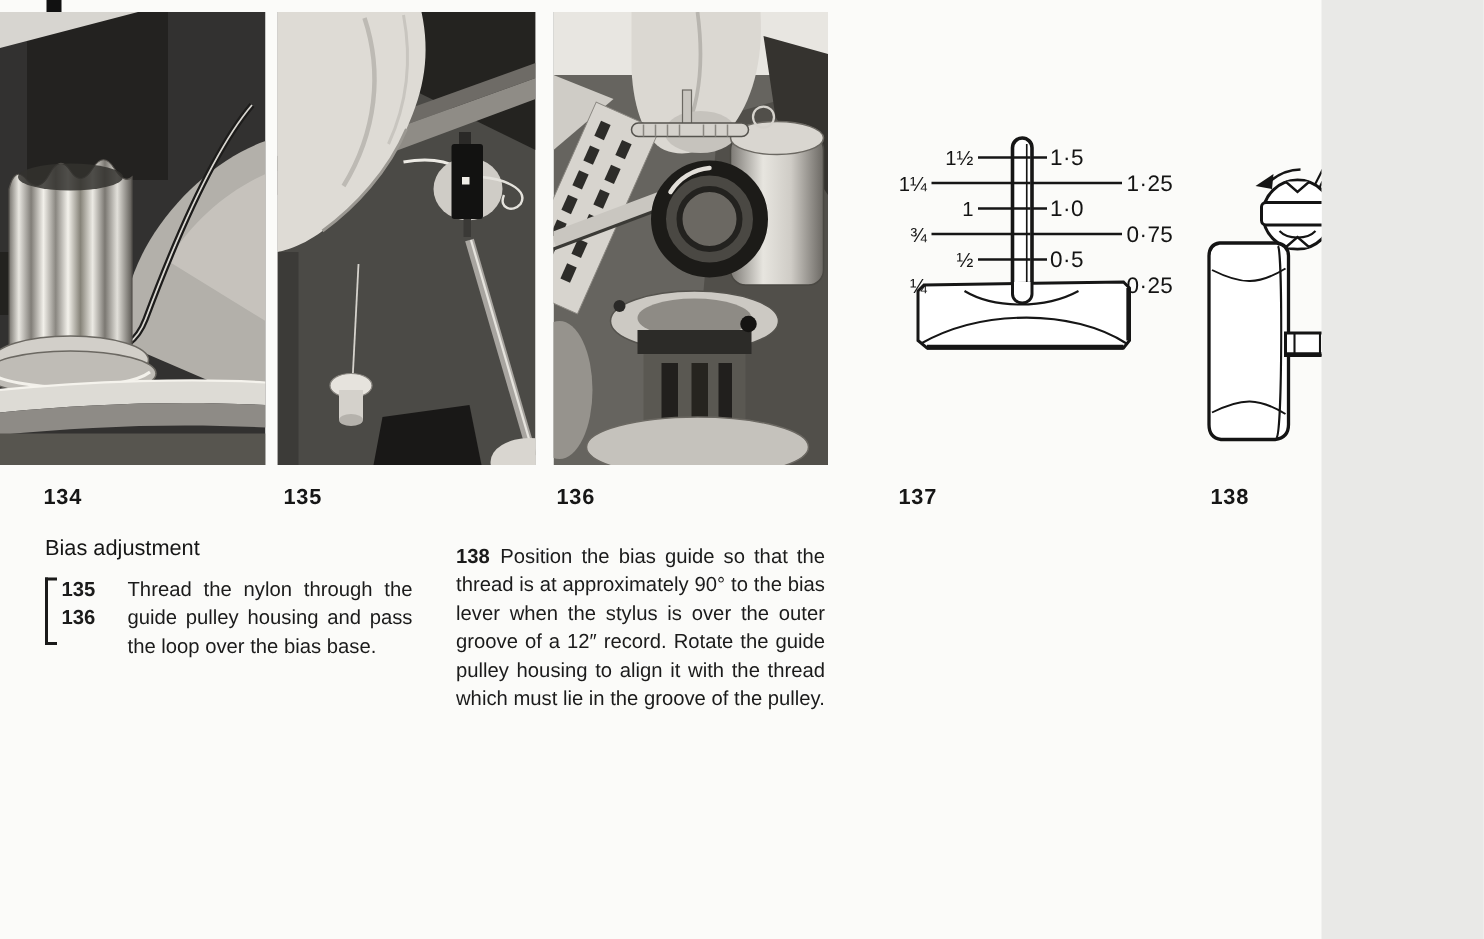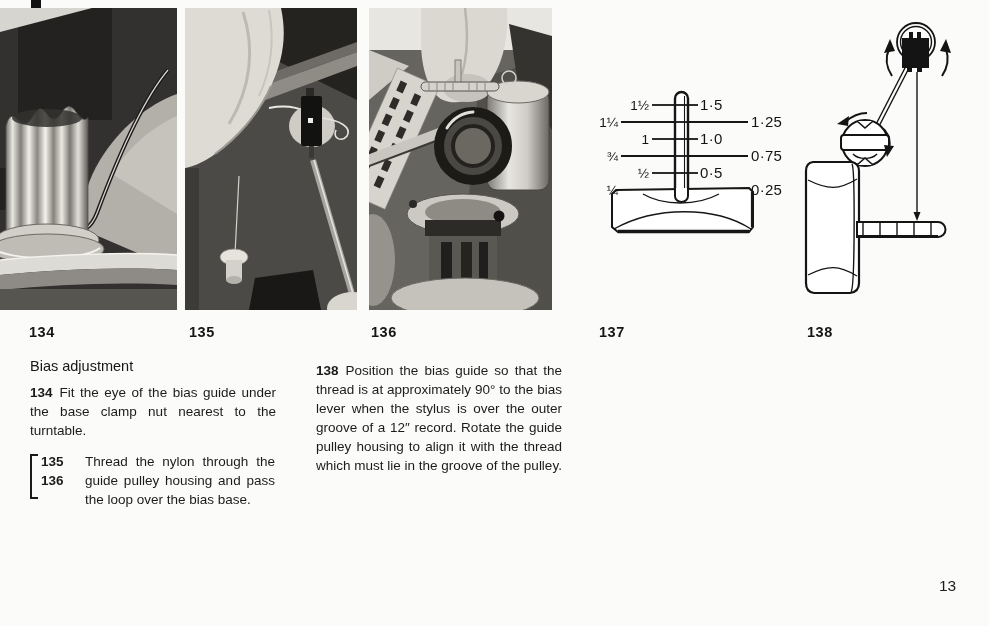--- a/index.html
+++ b/index.html
@@ -1,18 +1,18 @@
 <!DOCTYPE html>
 <html><head>
 <meta charset="utf-8">
 <style>
   html,body{margin:0;padding:0;background:#e9e9e7;}
   .page{
     position:relative;
-    width:989px;height:626px;
+    width:881px;height:626px;
     background:#fbfbf9;
     font-family:"Liberation Sans","DejaVu Sans",sans-serif;
     color:#1b1b1b;
     overflow:hidden;
   }
   .abs{position:absolute;}
   svg{display:block;}
   
   .figcap{
     position:absolute;top:324px;
@@ -309,30 +309,29 @@
   </svg>
 
   <div class="figcap" style="left:29px">134</div>
   <div class="figcap" style="left:189px">135</div>
   <div class="figcap" style="left:371px">136</div>
   <div class="figcap" style="left:599px">137</div>
   <div class="figcap" style="left:807px">138</div>
 
   <div class="col" style="left:30px">
     <h3>Bias adjustment</h3>
-    <p><b>134</b><span>Fit the eye of the bias guide under the base clamp nut nearest to the turntable.</span></p>
     <div class="p135136">
       <div class="bracket"></div>
       <div class="nums">
         <div>135</div>
         <div>136</div>
       </div>
       <div class="body1356">Thread the nylon through the guide pulley housing and pass the loop over the bias base.</div>
     </div>
   </div>
 
-  <div class="col" style="left:316px;top:361px">
+  <div class="col" style="left:304px;top:361px">
     <p><b>138</b><span>Position the bias guide so that the thread is at approximately 90° to the bias lever when the stylus is over the outer groove of a 12″ record. Rotate the guide pulley housing to align it with the thread which must lie in the groove of the pulley.</span></p>
   </div>
 
   <div class="pagenum">13</div>
 
 </div>
 
 </body></html>

